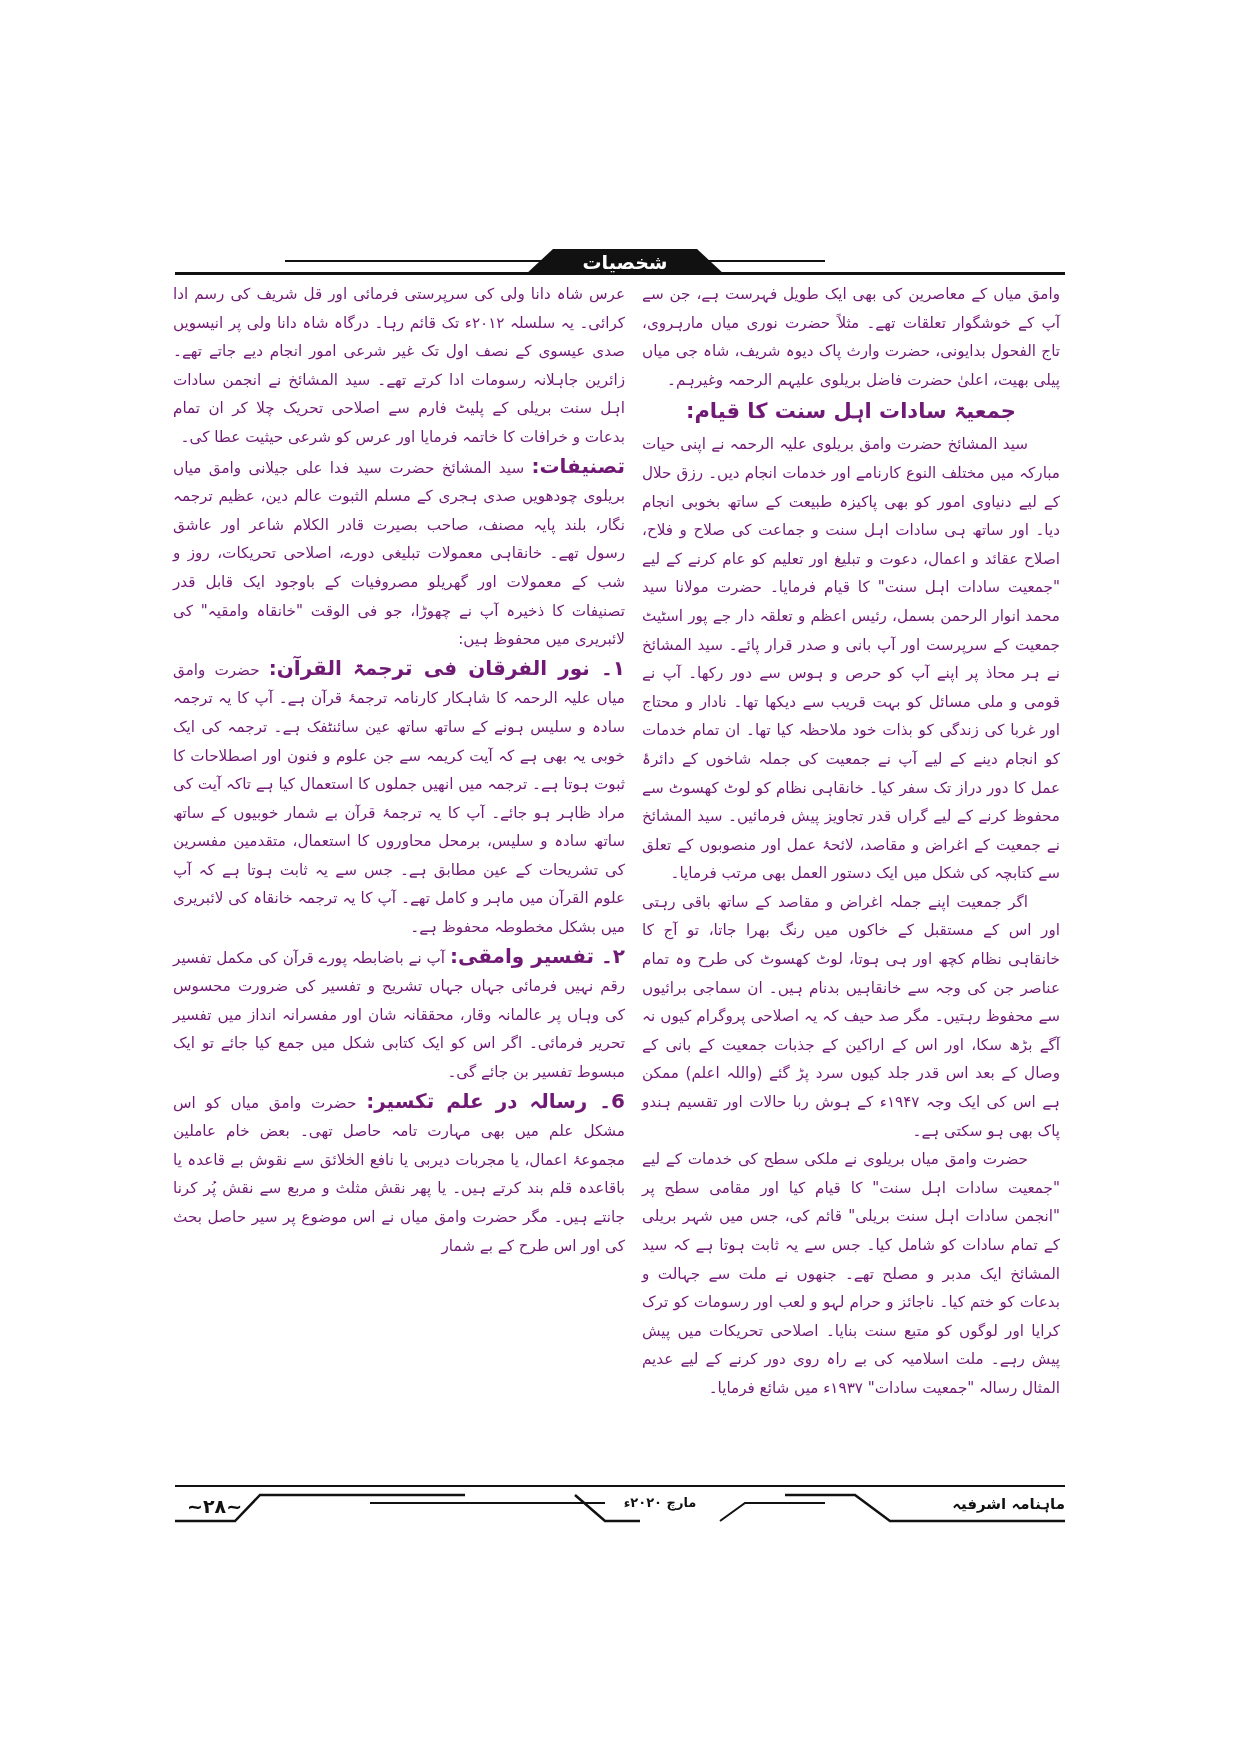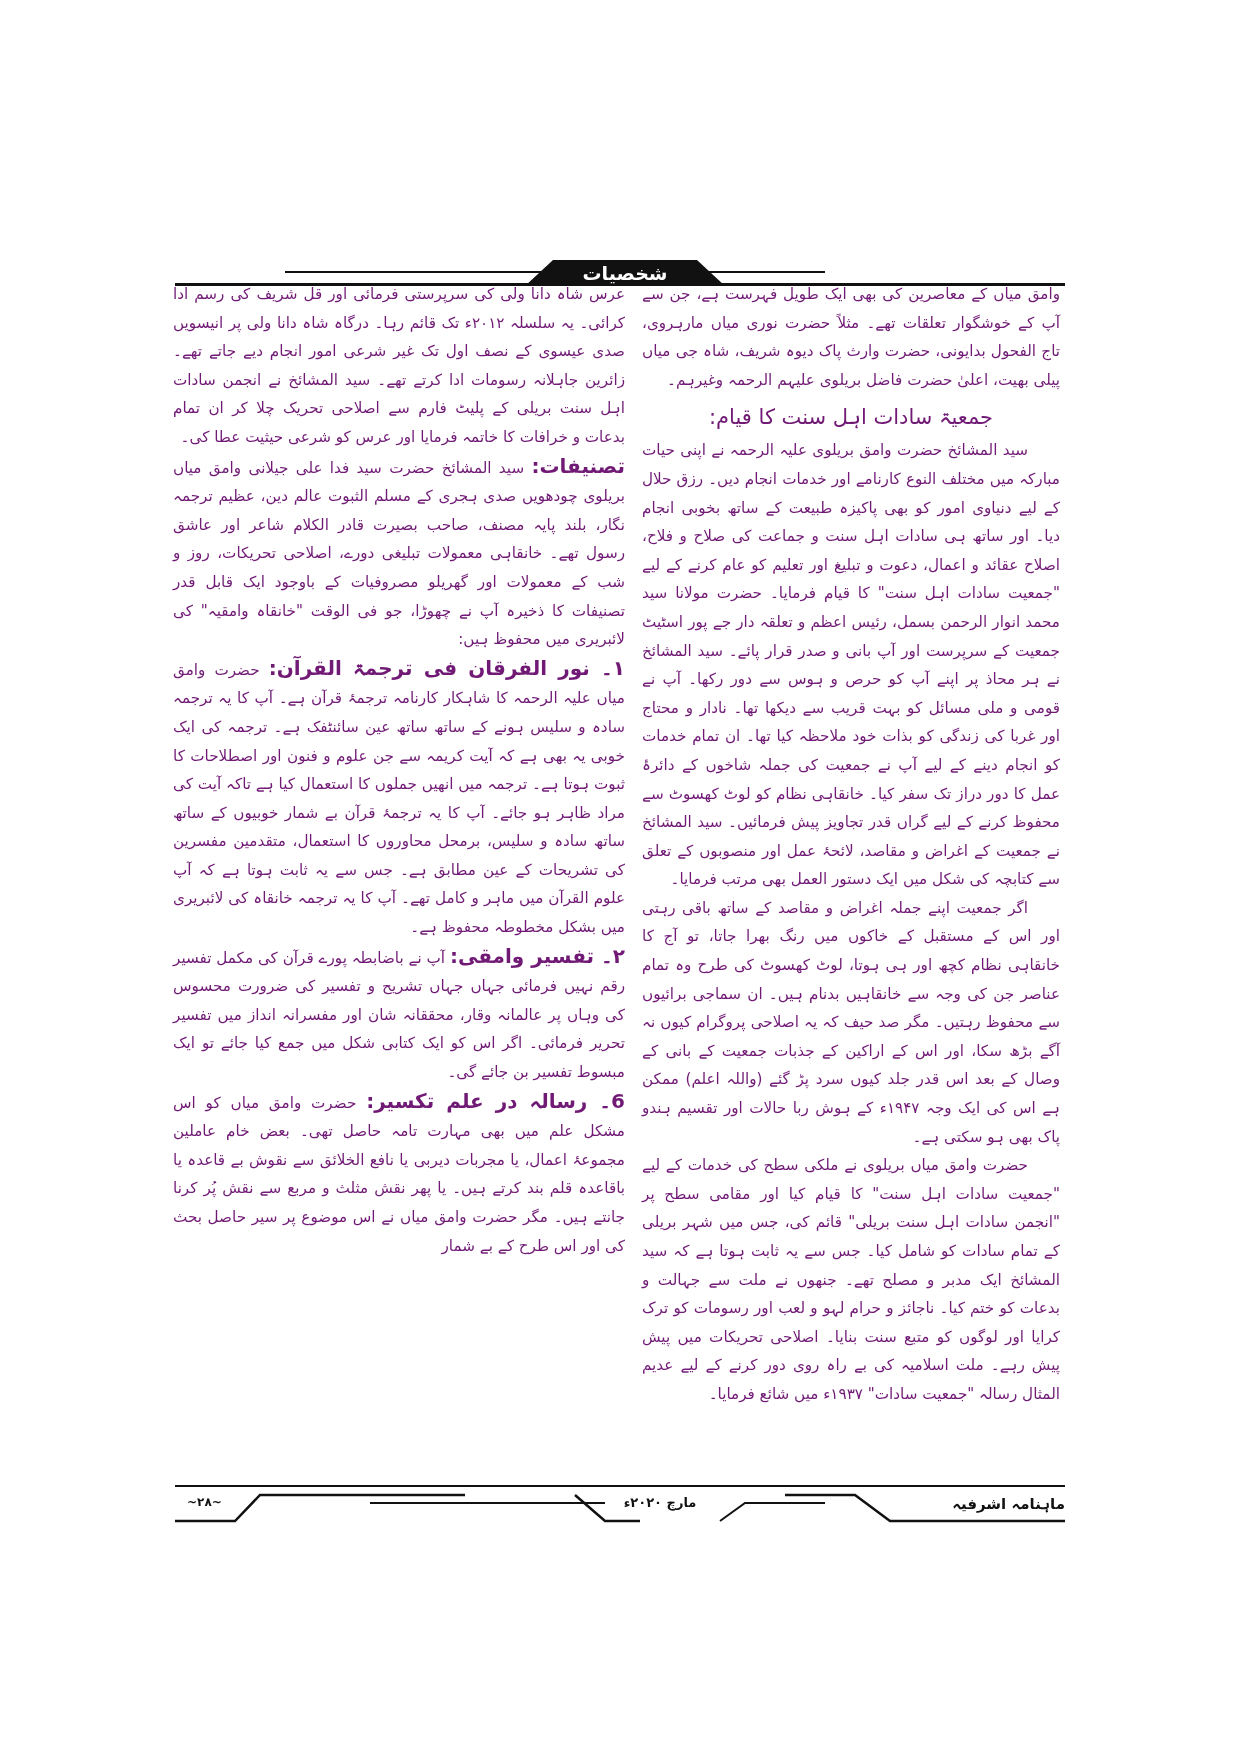--- a/index.html
+++ b/index.html
@@ -1,44 +1,44 @@
 <!DOCTYPE html>
 <html><head>
 <meta charset="utf-8">
 <style>
   html, body { margin: 0; padding: 0; background: #ffffff; }
   body { width: 1240px; height: 1754px; position: relative; overflow: hidden; font-family: "DejaVu Sans", sans-serif; color: #111; }
   .page { position: absolute; left: 0; top: 0; width: 1240px; height: 1754px; }
 
   
-  .hdr { position: absolute; left: 175px; top: 260px; width: 890px; height: 30px; }
+  .hdr { position: absolute; left: 175px; top: 249px; width: 890px; height: 30px; }
   .hdr .line-top { position: absolute; left: 110px; right: 240px; top: 11px; height: 2px; background: #111; }
   .hdr .line-bot { position: absolute; left: 0; right: 0; top: 23px; height: 3px; background: #111; }
   .hdr .tab { position: absolute; left: 350px; top: 0; width: 200px; height: 26px; background: #111;
               clip-path: polygon(14% 0, 86% 0, 100% 100%, 0 100%); }
   .hdr .tab-label { position: absolute; left: 350px; top: 1px; width: 200px; text-align: center; color: #fff;
               font-weight: bold; font-size: 19px; line-height: 24px; direction: rtl; }
 
   
   .col { position: absolute; top: 280px; direction: rtl; text-align: justify; font-family: "DejaVu Sans", sans-serif;
          font-size: 15.2px; line-height: 28.6px; color: #701a75; }
   .col.right { left: 642px; width: 418px; }
   .col.left  { left: 173px; width: 452px; }
   .col p { margin: 0; }
   .col p.indent { text-indent: 32px; }
-  .col .heading { font-weight: normal; font-size: 21px; text-align: center; margin: 8px 0 4px; line-height: 30px; }
+  .col .heading { font-weight: bold; font-size: 21px; text-align: center; margin: 2px 0 4px; line-height: 30px; }
   .col .sub { font-weight: bold; font-size: 20px; }
 
   
   .ftr { position: absolute; left: 175px; top: 1483px; width: 890px; height: 42px; }
   .ftr .top-line { position: absolute; left: 0; right: 0; top: 2px; height: 2px; background: #111; }
   .ftr svg { position: absolute; left: 0; top: 0; }
   .ftr .mag { position: absolute; right: 0; top: 12px; font-size: 15px; direction: rtl; font-weight: bold; }
   .ftr .date { position: absolute; left: 430px; top: 12px; width: 110px; text-align: center; font-size: 13px; direction: rtl; font-weight: bold; }
-  .ftr .pg { position: absolute; left: 12px; top: 12px; font-size: 12px; direction: rtl; font-weight: bold; }
+  .ftr .pg { position: absolute; left: 12px; top: 12px; font-size: 19px; direction: rtl; font-weight: bold; }
 </style>
 </head>
 <body>
 
 <div class="page">
 
   <div class="hdr">
     <div class="line-top"></div>
     <div class="line-bot"></div>
     <div class="tab"></div>

